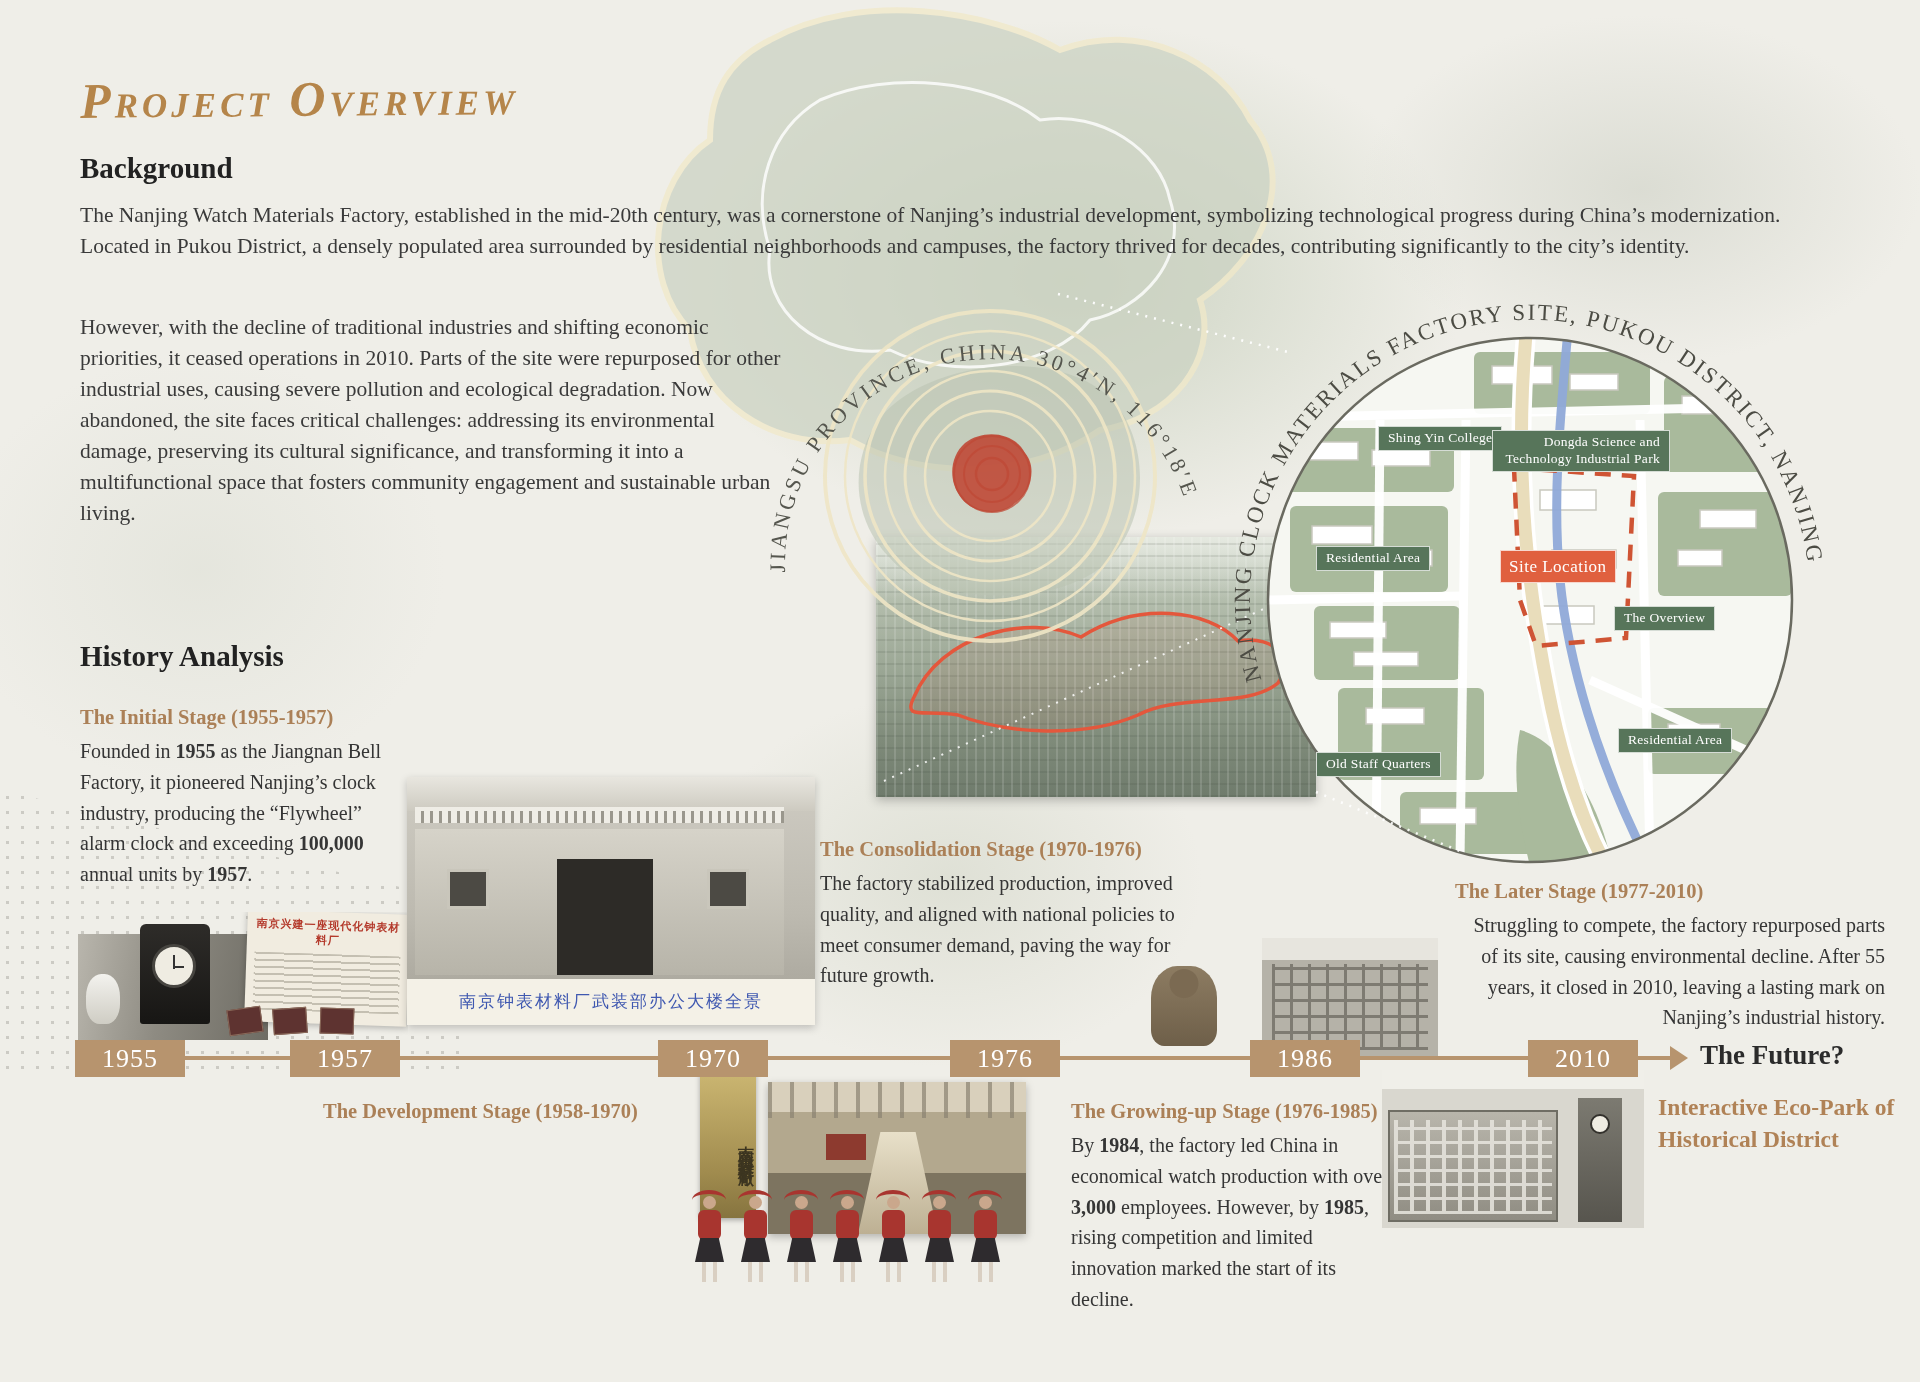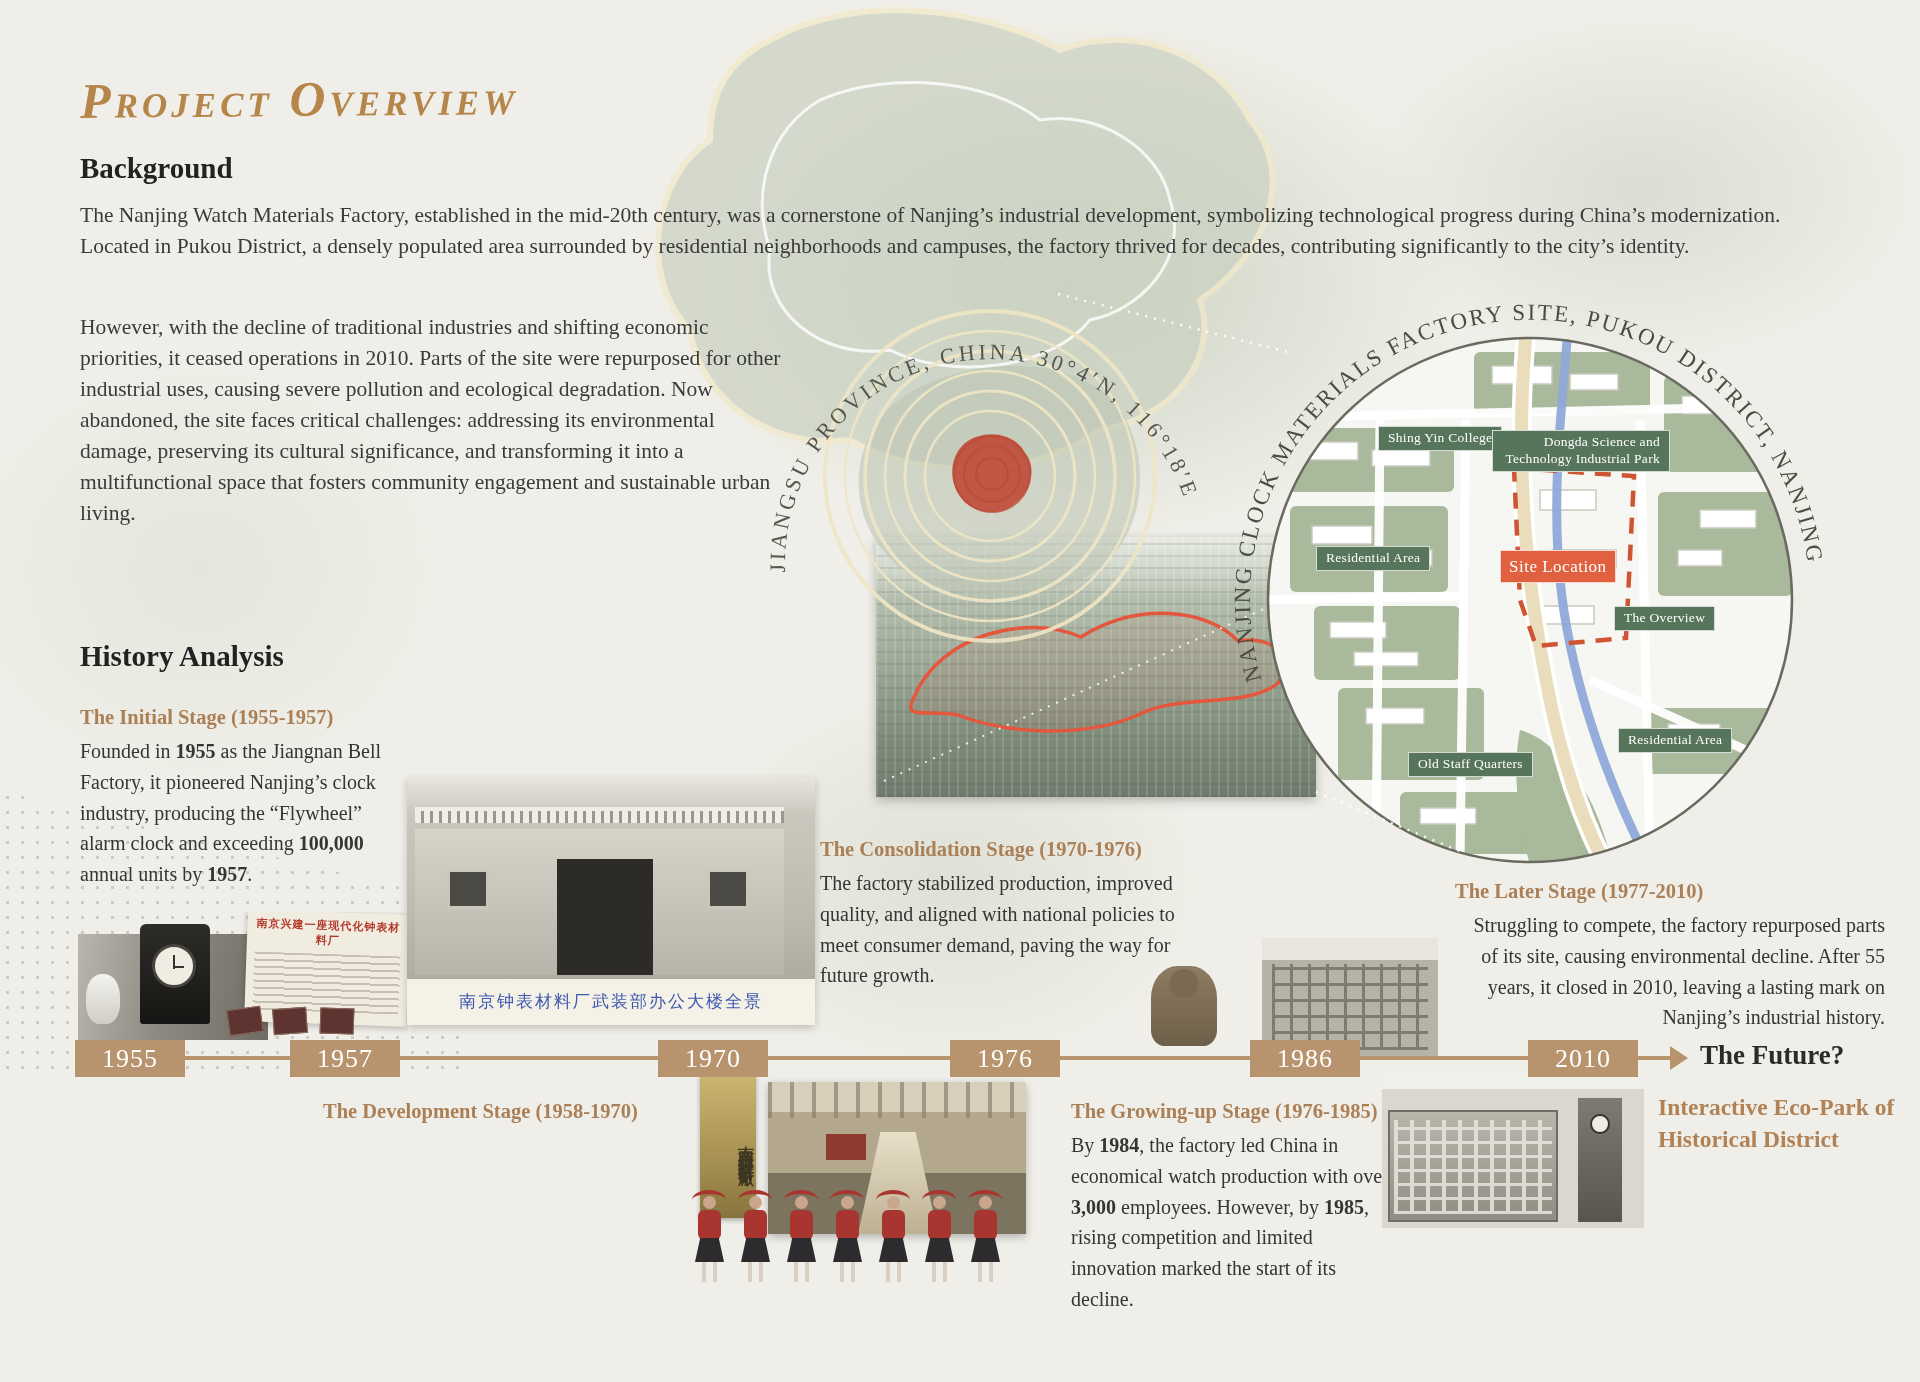--- a/index.html
+++ b/index.html
@@ -334,21 +334,21 @@
       <textPath href="#mapArc" startOffset="2">NANJING CLOCK MATERIALS FACTORY SITE, PUKOU DISTRICT, NANJING</textPath>
     </text>
   </svg>
 
   <div class="badge" style="left:1378px;top:426px;" data-name="map-label-shing-yin-college">Shing Yin College</div>
   <div class="badge two" style="left:1492px;top:430px;" data-name="map-label-dongda-park">Dongda Science and Technology Industrial Park</div>
   <div class="badge" style="left:1316px;top:546px;" data-name="map-label-residential-west">Residential Area</div>
   <div class="badge orange" style="left:1500px;top:550px;" data-name="map-label-site-location">Site Location</div>
   <div class="badge" style="left:1614px;top:606px;" data-name="map-label-the-factory">The Overview</div>
   <div class="badge" style="left:1618px;top:728px;" data-name="map-label-residential-southeast">Residential Area</div>
-  <div class="badge" style="left:1408px;top:752px;" data-name="map-label-old-staff-quarters">Old Staff Quarters</div>
+  <div class="badge" style="left:1316px;top:752px;" data-name="map-label-old-staff-quarters">Old Staff Quarters</div>
 
   <svg class="connectors" data-name="dotted-connector-lines">
     <line x1="1058" y1="294" x2="1288" y2="352" stroke="#ffffff" stroke-width="2.5" stroke-dasharray="2,7" opacity=".95"></line>
     <line x1="1316" y1="792" x2="1462" y2="852" stroke="#ffffff" stroke-width="2.5" stroke-dasharray="2,7" opacity=".9"></line>
   </svg>
 
   <div class="tl-line" data-name="timeline-axis"></div>
   <div class="tl-arrow" data-name="timeline-arrowhead"></div>
   <div class="yearbox" style="left:75px;" data-name="timeline-year-1955">1955</div>
   <div class="yearbox" style="left:290px;" data-name="timeline-year-1957">1957</div>

